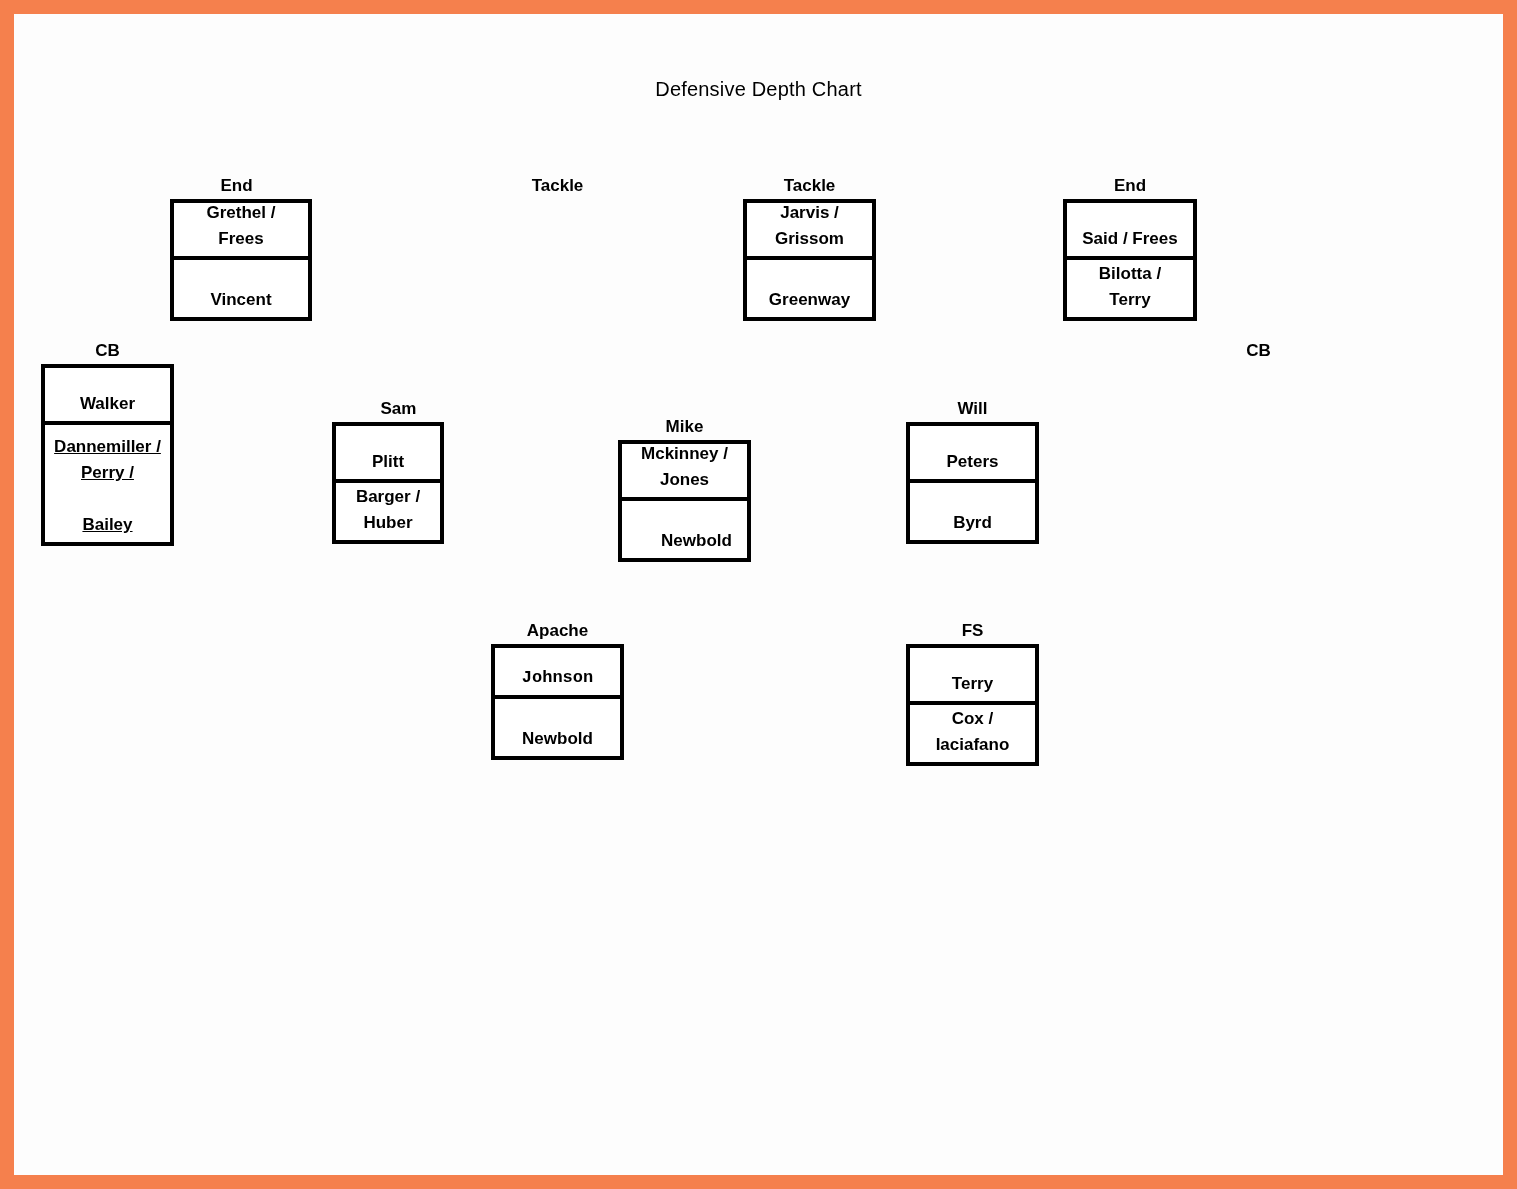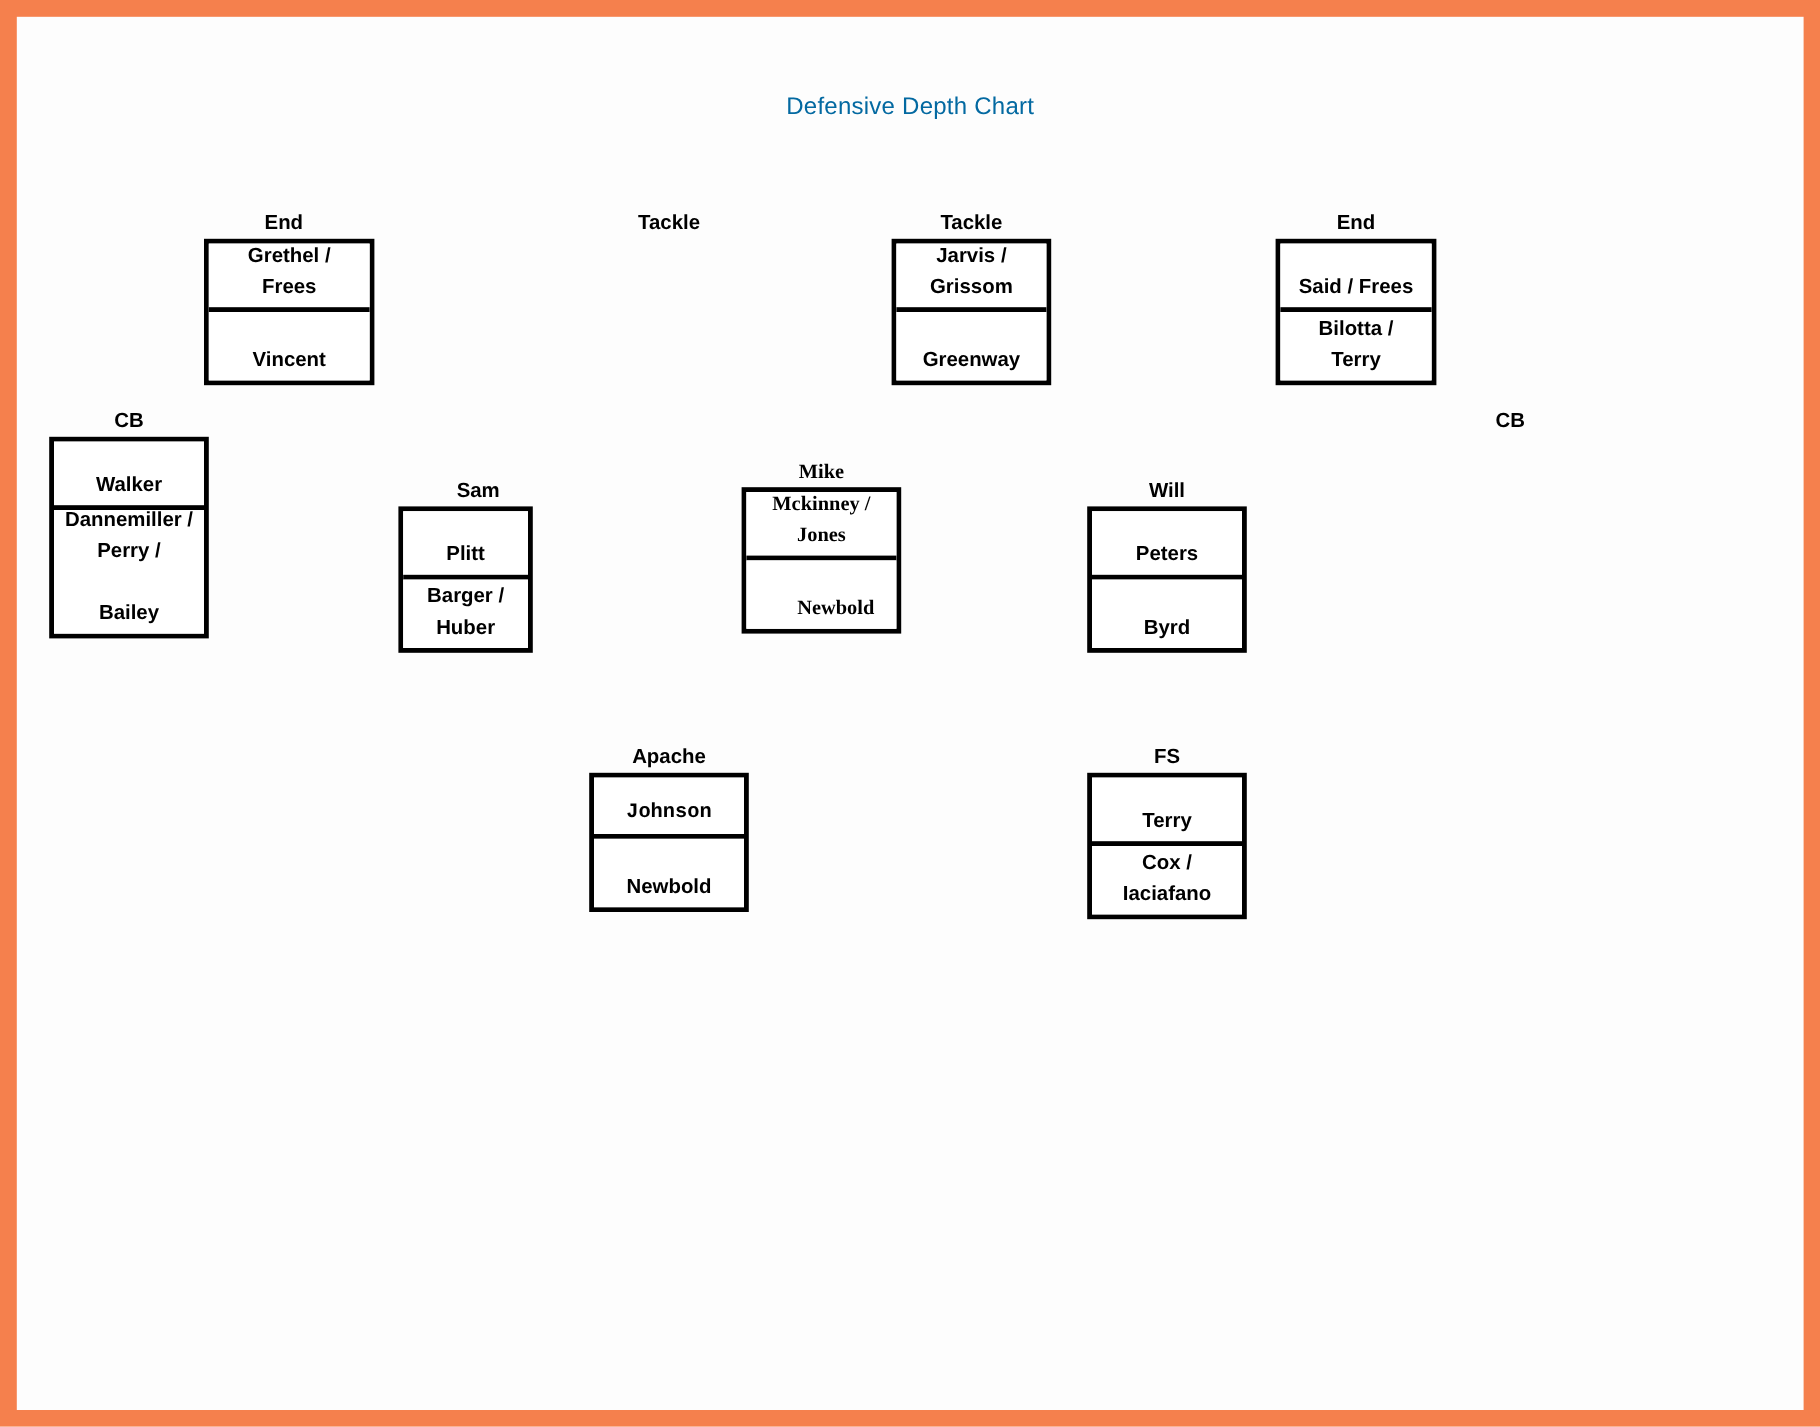--- a/index.html
+++ b/index.html
@@ -39,21 +39,21 @@
     height: 1189px;
   }
   .chart-title {
     position: absolute;
     left: 0;
     top: 78px;
     width: 1517px;
     text-align: center;
     font-size: 20px;
     font-weight: normal;
-    color: #0369a1;
+    color: #000000;
     letter-spacing: 0.2px;
   }
   .unit {
     position: absolute;
   }
   .pos-label {
     text-align: center;
     font-size: 17px;
     font-weight: bold;
     color: #000000;
@@ -117,35 +117,35 @@
           <div class="depth-box" style="width: 134px;">
             <div class="cell top" style="height: 57px;">Said / Frees</div>
             <div class="cell bottom" style="height: 57px;">Bilotta /
 Terry</div>
           </div>
         </div>
         <div class="unit" style="left: 41px; top: 341px;">
           <div class="pos-label" style="width: 133px;">CB</div>
           <div class="depth-box" style="width: 133px;">
             <div class="cell top" style="height: 57px;">Walker</div>
-            <div class="cell bottom" style="height: 103px;">Dannemiller /
+            <div class="cell bottom" style="height: 117px; text-decoration: underline;">Dannemiller /
 Perry /
 
 Bailey</div>
           </div>
         </div>
         <div class="unit" style="left: 332px; top: 399px;">
           <div class="pos-label" style="width: 133px;">Sam</div>
           <div class="depth-box" style="width: 112px;">
             <div class="cell top" style="height: 57px;">Plitt</div>
             <div class="cell bottom" style="height: 57px;">Barger /
 Huber</div>
           </div>
         </div>
-        <div class="unit" style="left: 618px; top: 383px; font-family: Liberation Serif, serif;">
+        <div class="unit" style="left: 618px; top: 417px;">
           <div class="pos-label" style="width: 133px;">Mike</div>
           <div class="depth-box" style="width: 133px;">
             <div class="cell top" style="height: 57px;">Mckinney /
 Jones</div>
             <div class="cell bottom" style="height: 57px; padding-left: 25px;">Newbold</div>
           </div>
         </div>
         <div class="unit" style="left: 906px; top: 399px;">
           <div class="pos-label" style="width: 133px;">Will</div>
           <div class="depth-box" style="width: 133px;">

